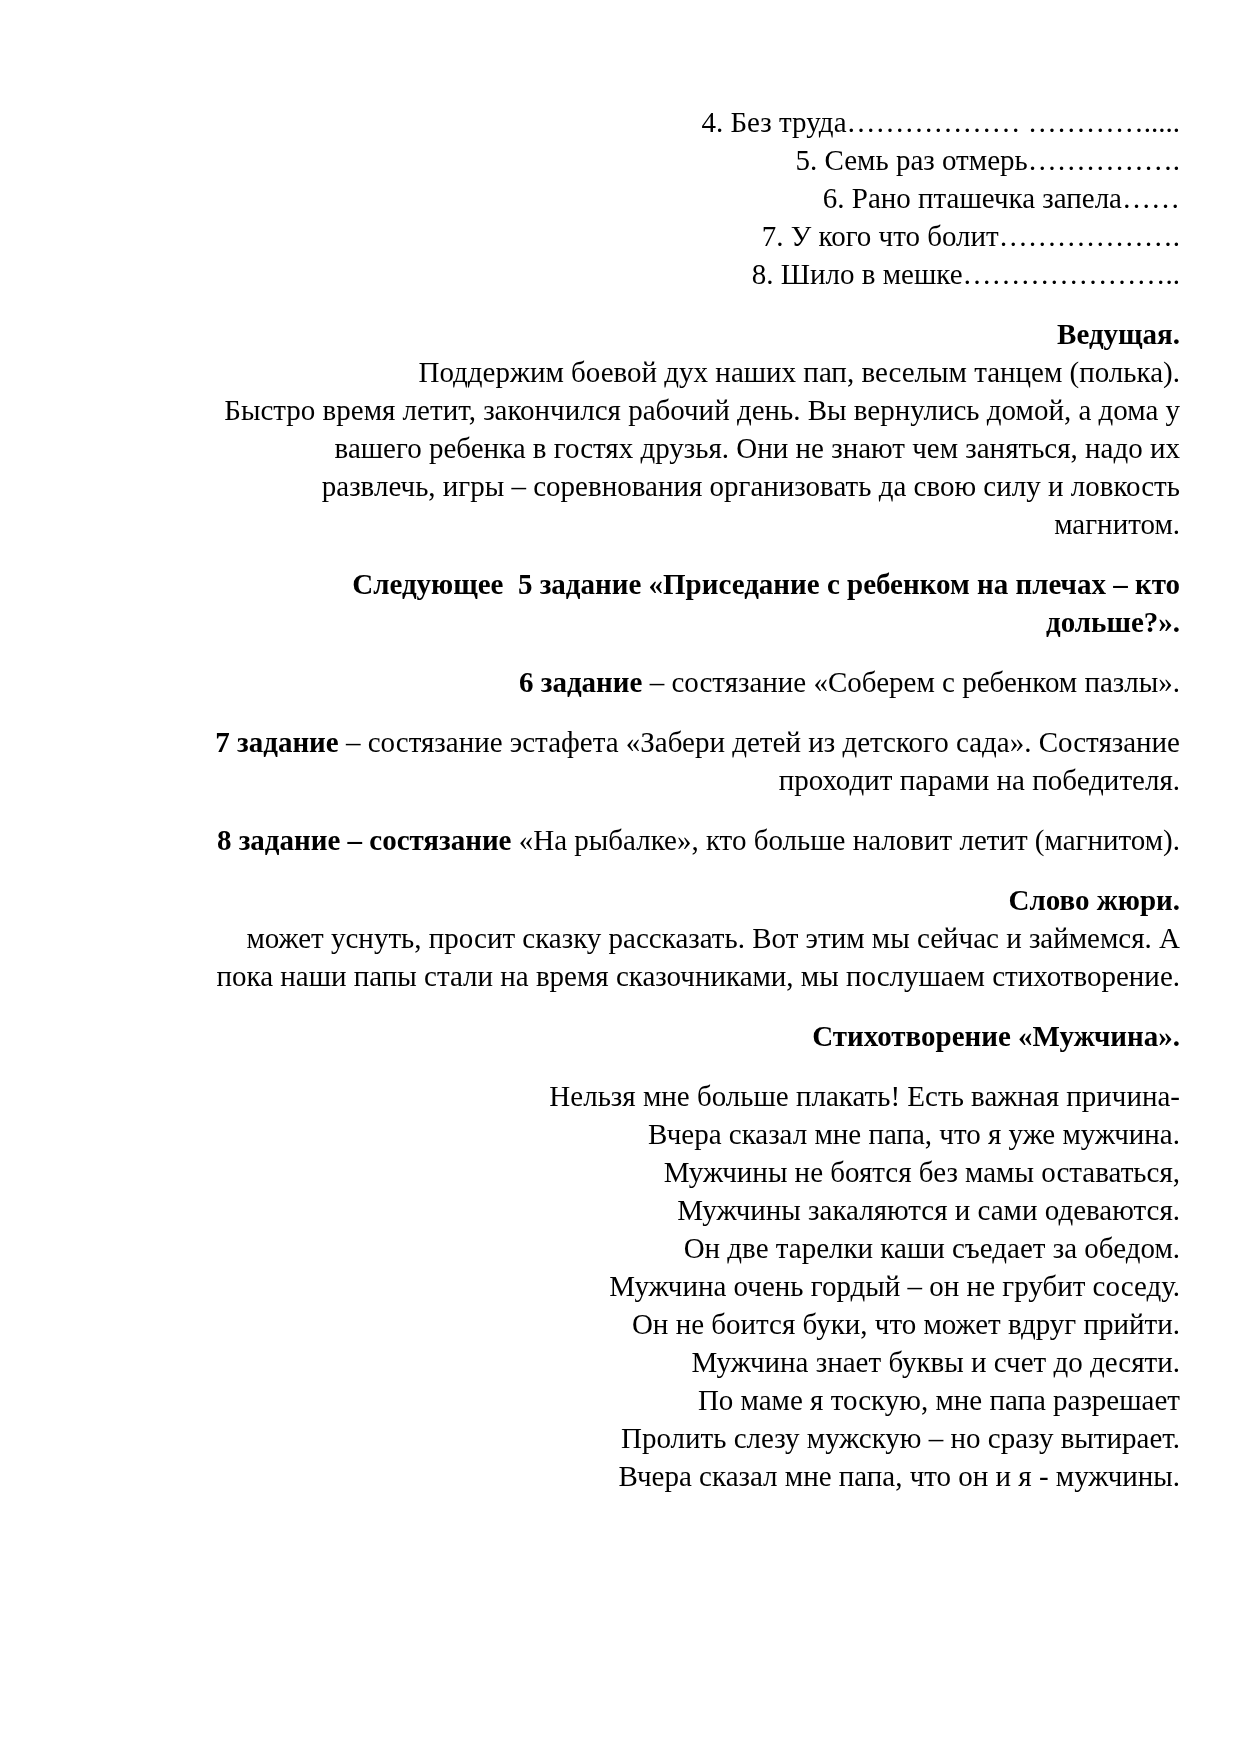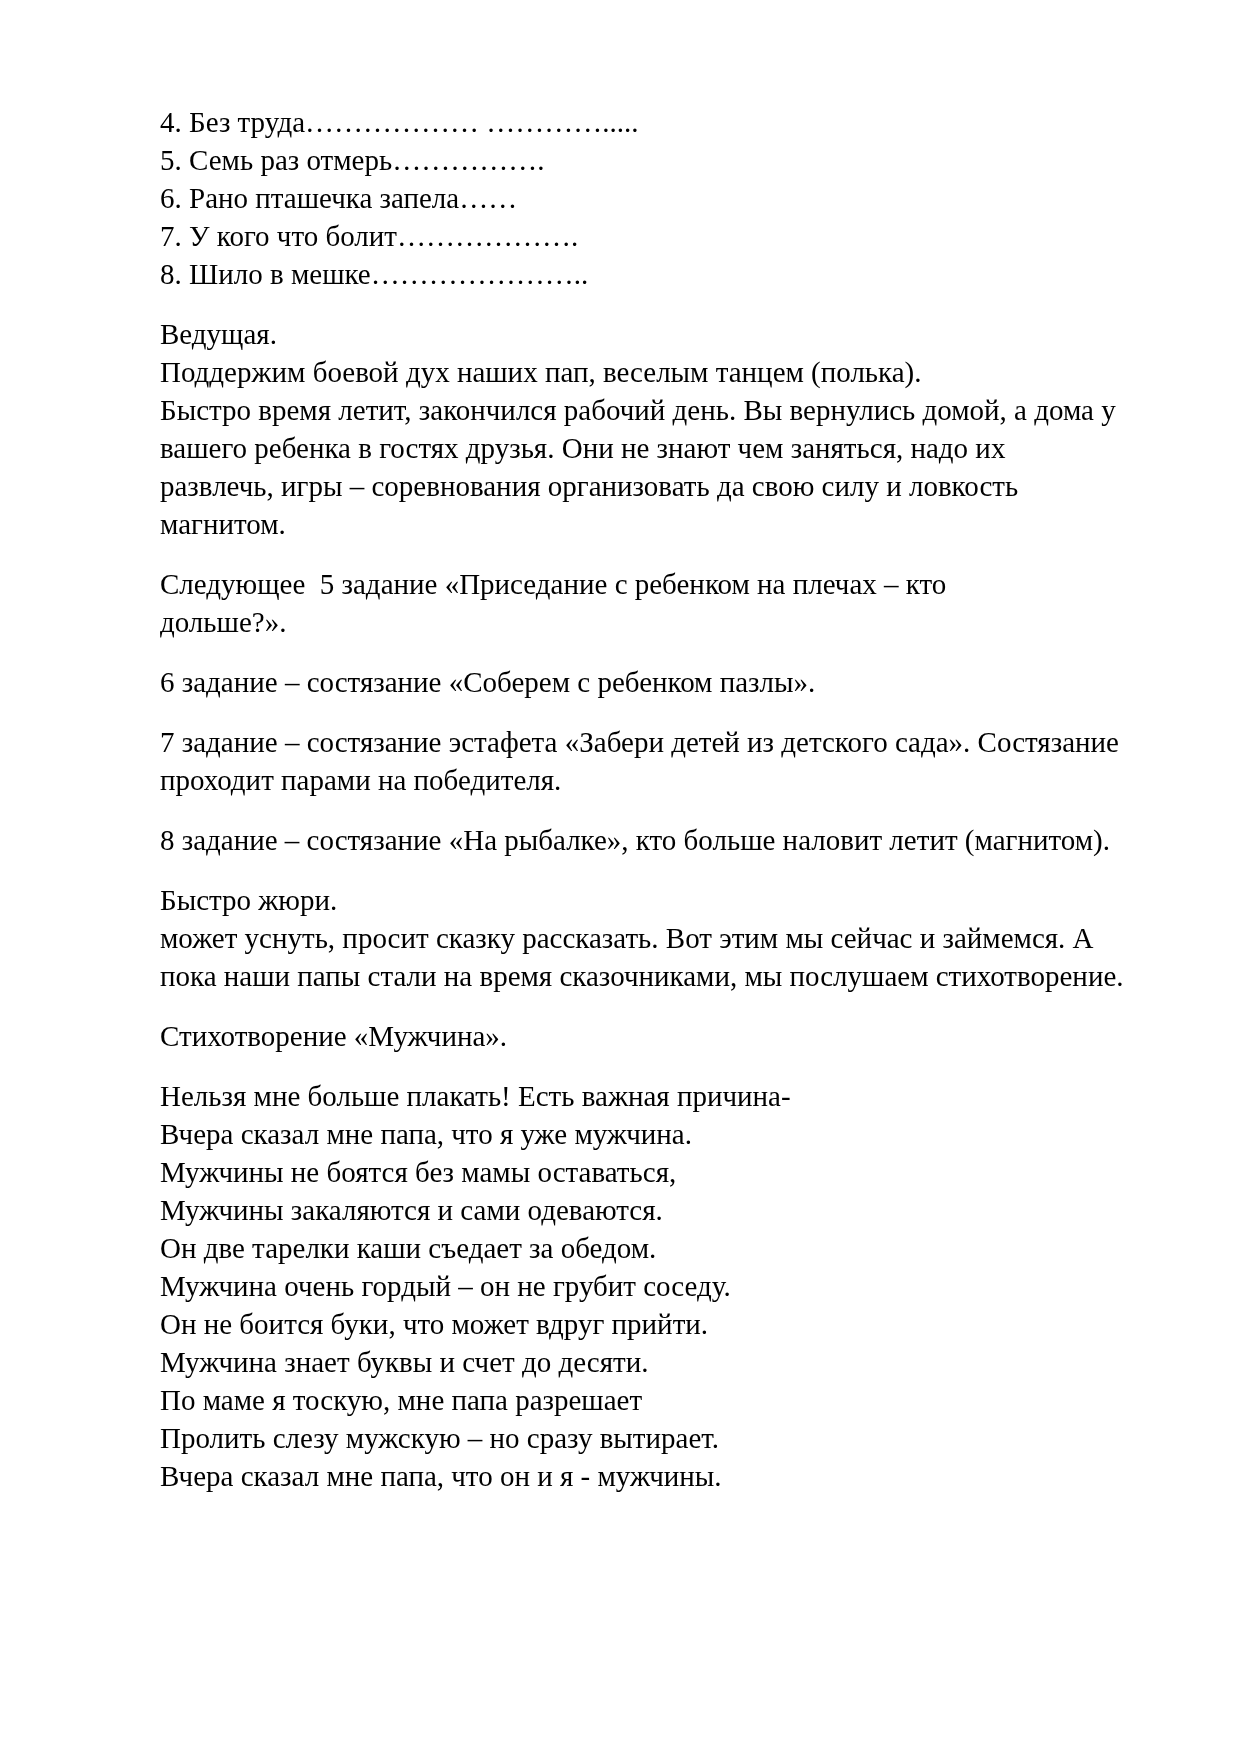--- a/index.html
+++ b/index.html
@@ -18,22 +18,22 @@
     height: 1754px;
     padding: 103px 60px 0 160px;
     font-family: "Liberation Serif", "DejaVu Serif", serif;
     font-size: 29px;
     line-height: 38px;
     color: #000000;
     background: #ffffff;
   }
   .block { margin: 0; }
   .block + .block { margin-top: 22px; }
-  .line { white-space: pre; }
-  .bold { font-weight: normal; }
+  .line { white-space: pre; text-align: right; }
+  .bold { font-weight: bold; }
 </style>
 </head>
 <body>
 
 <div class="page">
 
   <div class="block">
     <div class="line">4. Без труда……………… ………….....</div>
     <div class="line">5. Семь раз отмерь…………….</div>
     <div class="line">6. Рано пташечка запела……</div>
@@ -62,21 +62,21 @@
   <div class="block">
     <div class="line"><span class="bold">7 задание</span><span> – состязание эстафета «Забери детей из детского сада». Состязание</span></div>
     <div class="line">проходит парами на победителя.</div>
   </div>
 
   <div class="block">
     <div class="line"><span class="bold">8 задание – состязание</span><span> «На рыбалке», кто больше наловит летит (магнитом).</span></div>
   </div>
 
   <div class="block">
-    <div class="line bold">Быстро жюри.</div>
+    <div class="line bold">Слово жюри.</div>
     <div class="line">может уснуть, просит сказку рассказать. Вот этим мы сейчас и займемся. А</div>
     <div class="line">пока наши папы стали на время сказочниками, мы послушаем стихотворение.</div>
   </div>
 
   <div class="block">
     <div class="line bold">Стихотворение «Мужчина».</div>
   </div>
 
   <div class="block">
     <div class="line">Нельзя мне больше плакать! Есть важная причина-</div>

